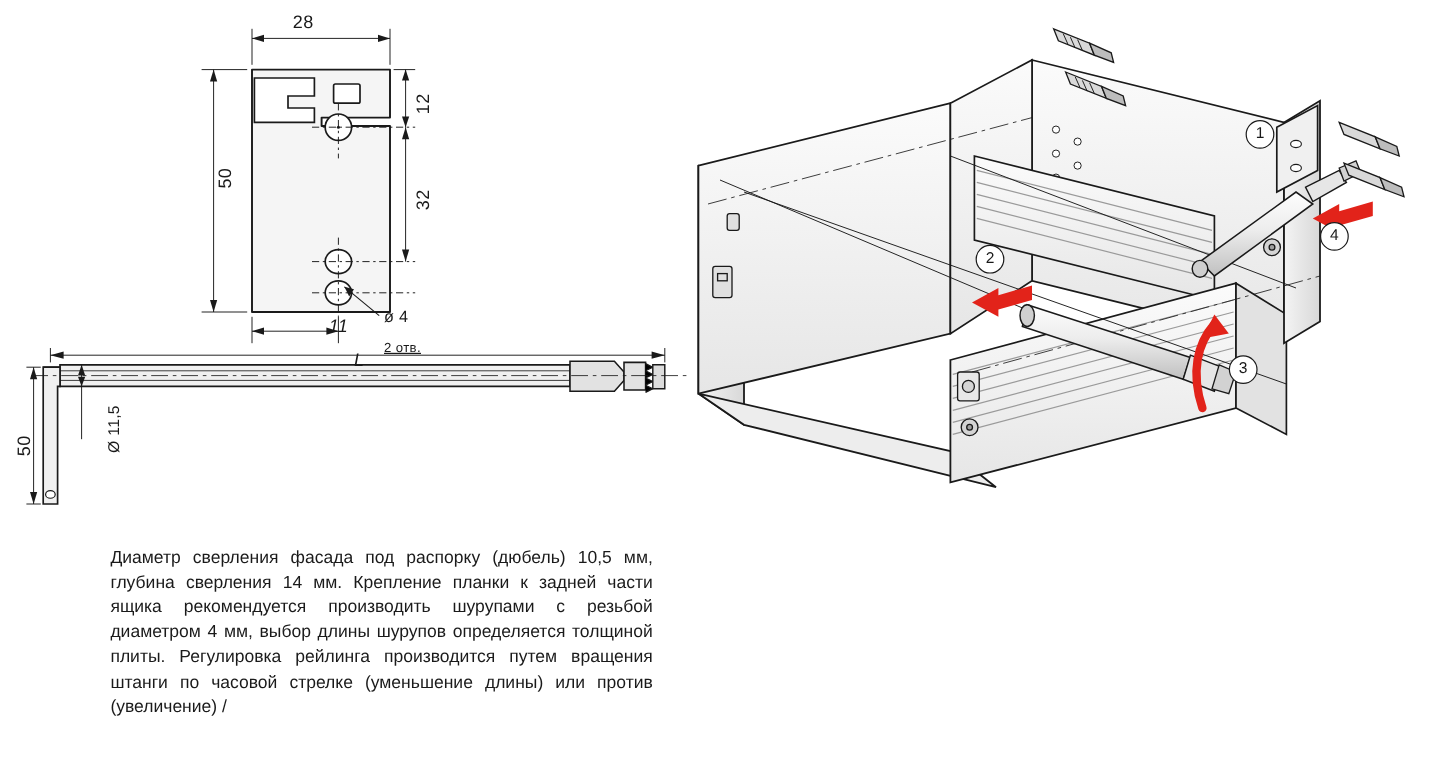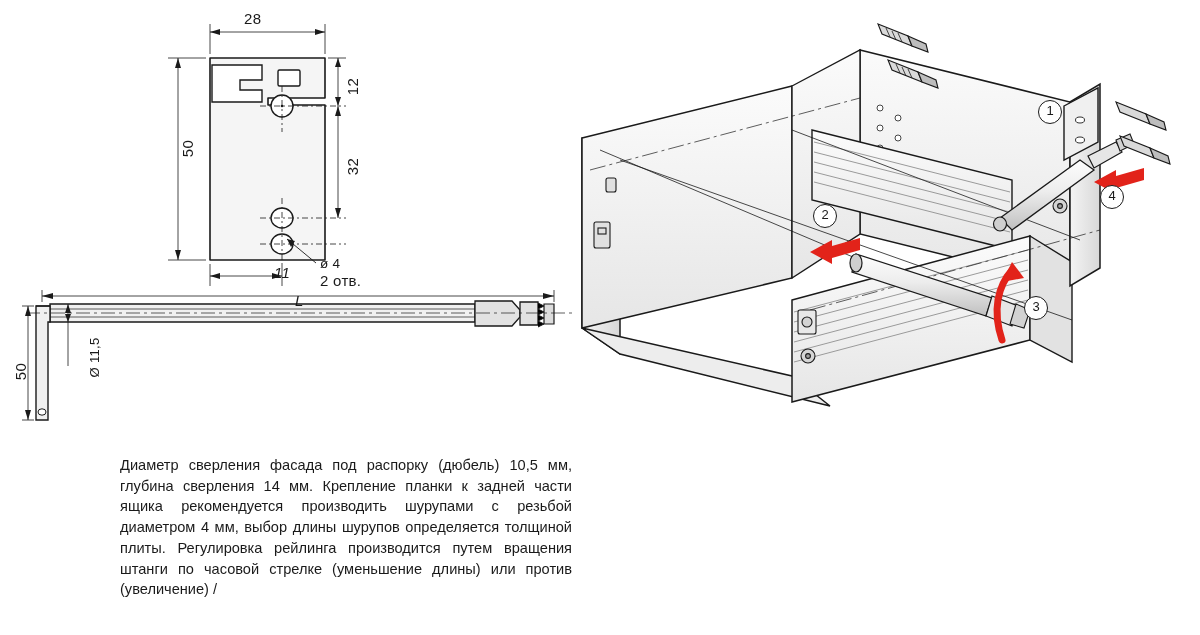--- a/index.html
+++ b/index.html
@@ -47,21 +47,20 @@
   #note {
     position: absolute;
     left: 92px;
     top: 455px;
     width: 452px;
     font-size: 14.6px;
     line-height: 1.42;
     color: #1a1a1a;
     text-align: justify;
     font-family: "Liberation Sans", sans-serif;
-    margin-left: 28px;
   }
   svg { display: block; }
 </style>
 </head>
 <body>
 
 <div id="page">
 
   <div class="abs" style="left:150px; top:10px; width:400px; height:280px;">
     <svg width="400" height="280" viewBox="0 0 400 280">
@@ -139,21 +138,21 @@
       <polygon points="137,229 141,237 145,231" fill="#1a1a1a"></polygon>
     </svg>
   </div>
 
   <div class="dim-label" style="left:244px; top:10px;text-align:right;">28</div>
   <div class="dim-label vert" style="left:179px; top:140px;">50</div>
   <div class="dim-label vert" style="left:344px; top:78px;">12</div>
   <div class="dim-label vert" style="left:344px; top:158px;">32</div>
   <div class="dim-label italic" style="left:274px; top:264px;">11</div>
   <div class="dim-label" style="left:320px; top:256px; font-size:13.5px;">ø 4</div>
-  <div class="dim-label" style="left:320px; top:272px; font-size:15px;">2 отв.</div>
+  <div class="dim-label" style="left:320px; top:284px; font-size:11px;text-decoration:underline;">2 отв.</div>
 
   <div class="abs" style="left:20px; top:288px; width:560px; height:150px;">
     <svg width="560" height="150" viewBox="0 0 560 150">
 
       <g fill="#f0f0f0" stroke="#1a1a1a" stroke-width="1.4">
         <path d="M30,16 L455,16 L455,34 L30,34 Z"></path>
       </g>
       <line x1="30" y1="21" x2="455" y2="21" stroke="#1a1a1a" stroke-width="0.7"></line>
       <line x1="30" y1="29" x2="455" y2="29" stroke="#1a1a1a" stroke-width="0.7"></line>
 

